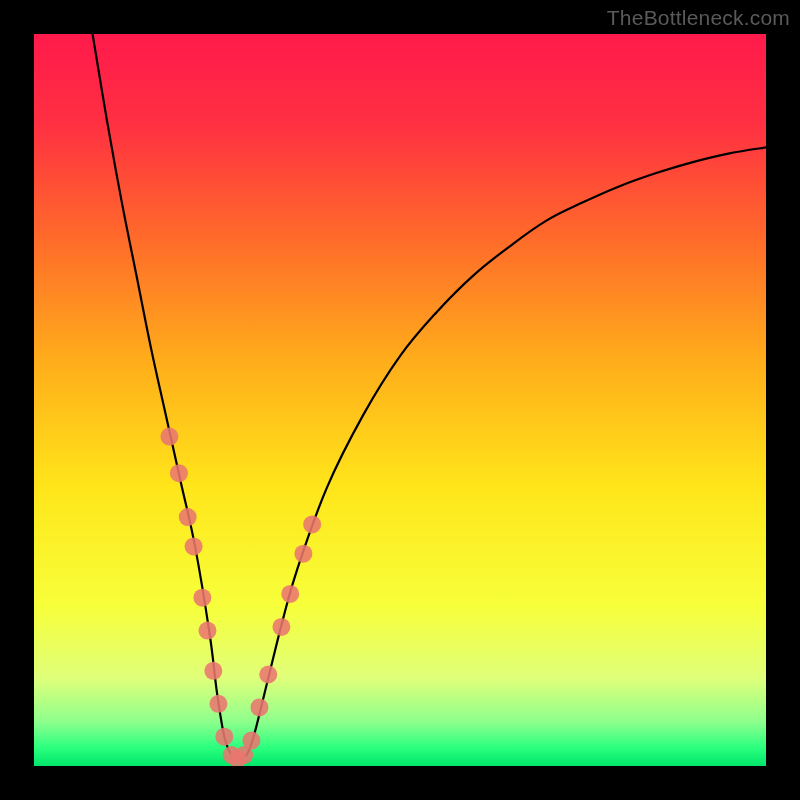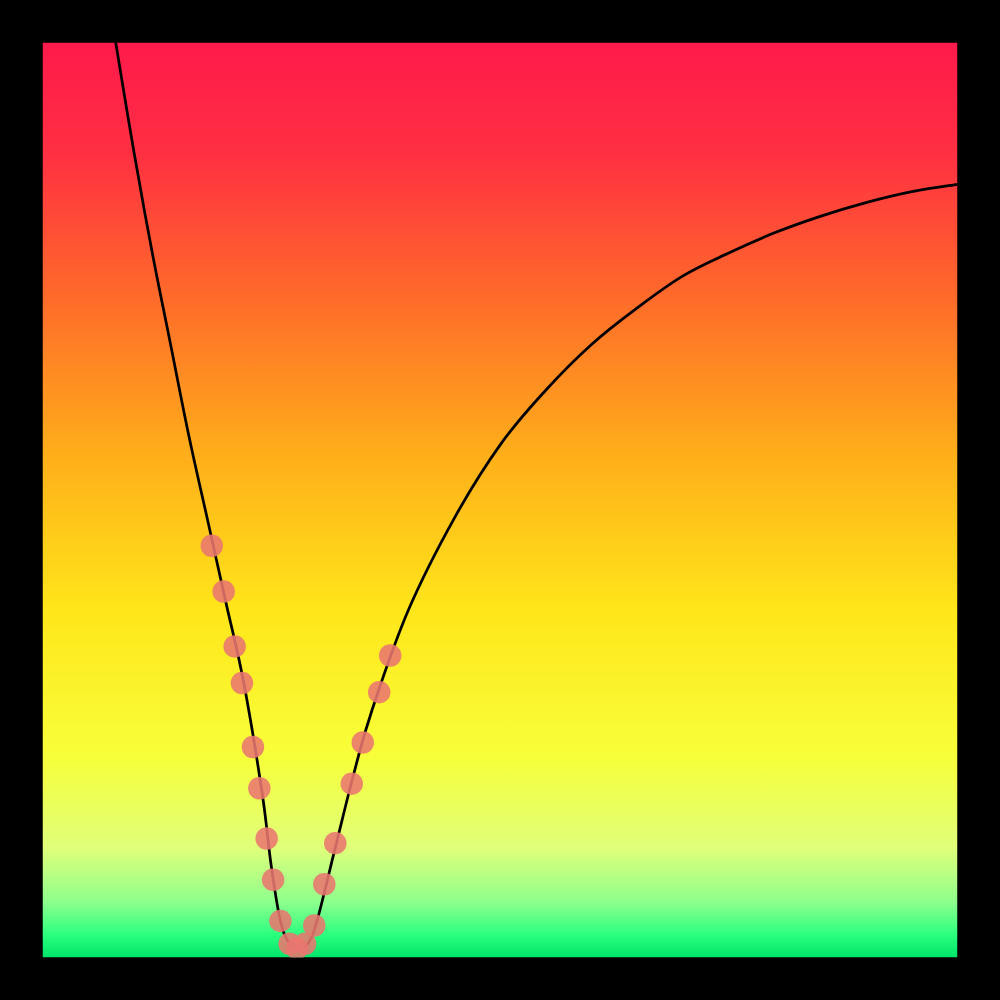--- a/index.html
+++ b/index.html
@@ -34,20 +34,21 @@
     font-size: 21px;
     letter-spacing: 0.2px;
     font-weight: 500;
   }
   svg { display: block; }
 </style>
 </head>
 <body>
 
 <div class="frame">
+  <div class="attribution">TheBottleneck.com</div>
 
   <div class="plot">
     <svg id="svg" width="732" height="732" viewBox="0 0 732 732">
       <defs>
         <linearGradient id="bg-grad" x1="0" y1="0" x2="0" y2="1">
             <stop offset="0.00%" stop-color="#ff1a4b"></stop>
             <stop offset="12.00%" stop-color="#ff2f42"></stop>
             <stop offset="28.00%" stop-color="#ff6b2a"></stop>
             <stop offset="45.00%" stop-color="#ffae1a"></stop>
             <stop offset="62.00%" stop-color="#ffe61a"></stop>

